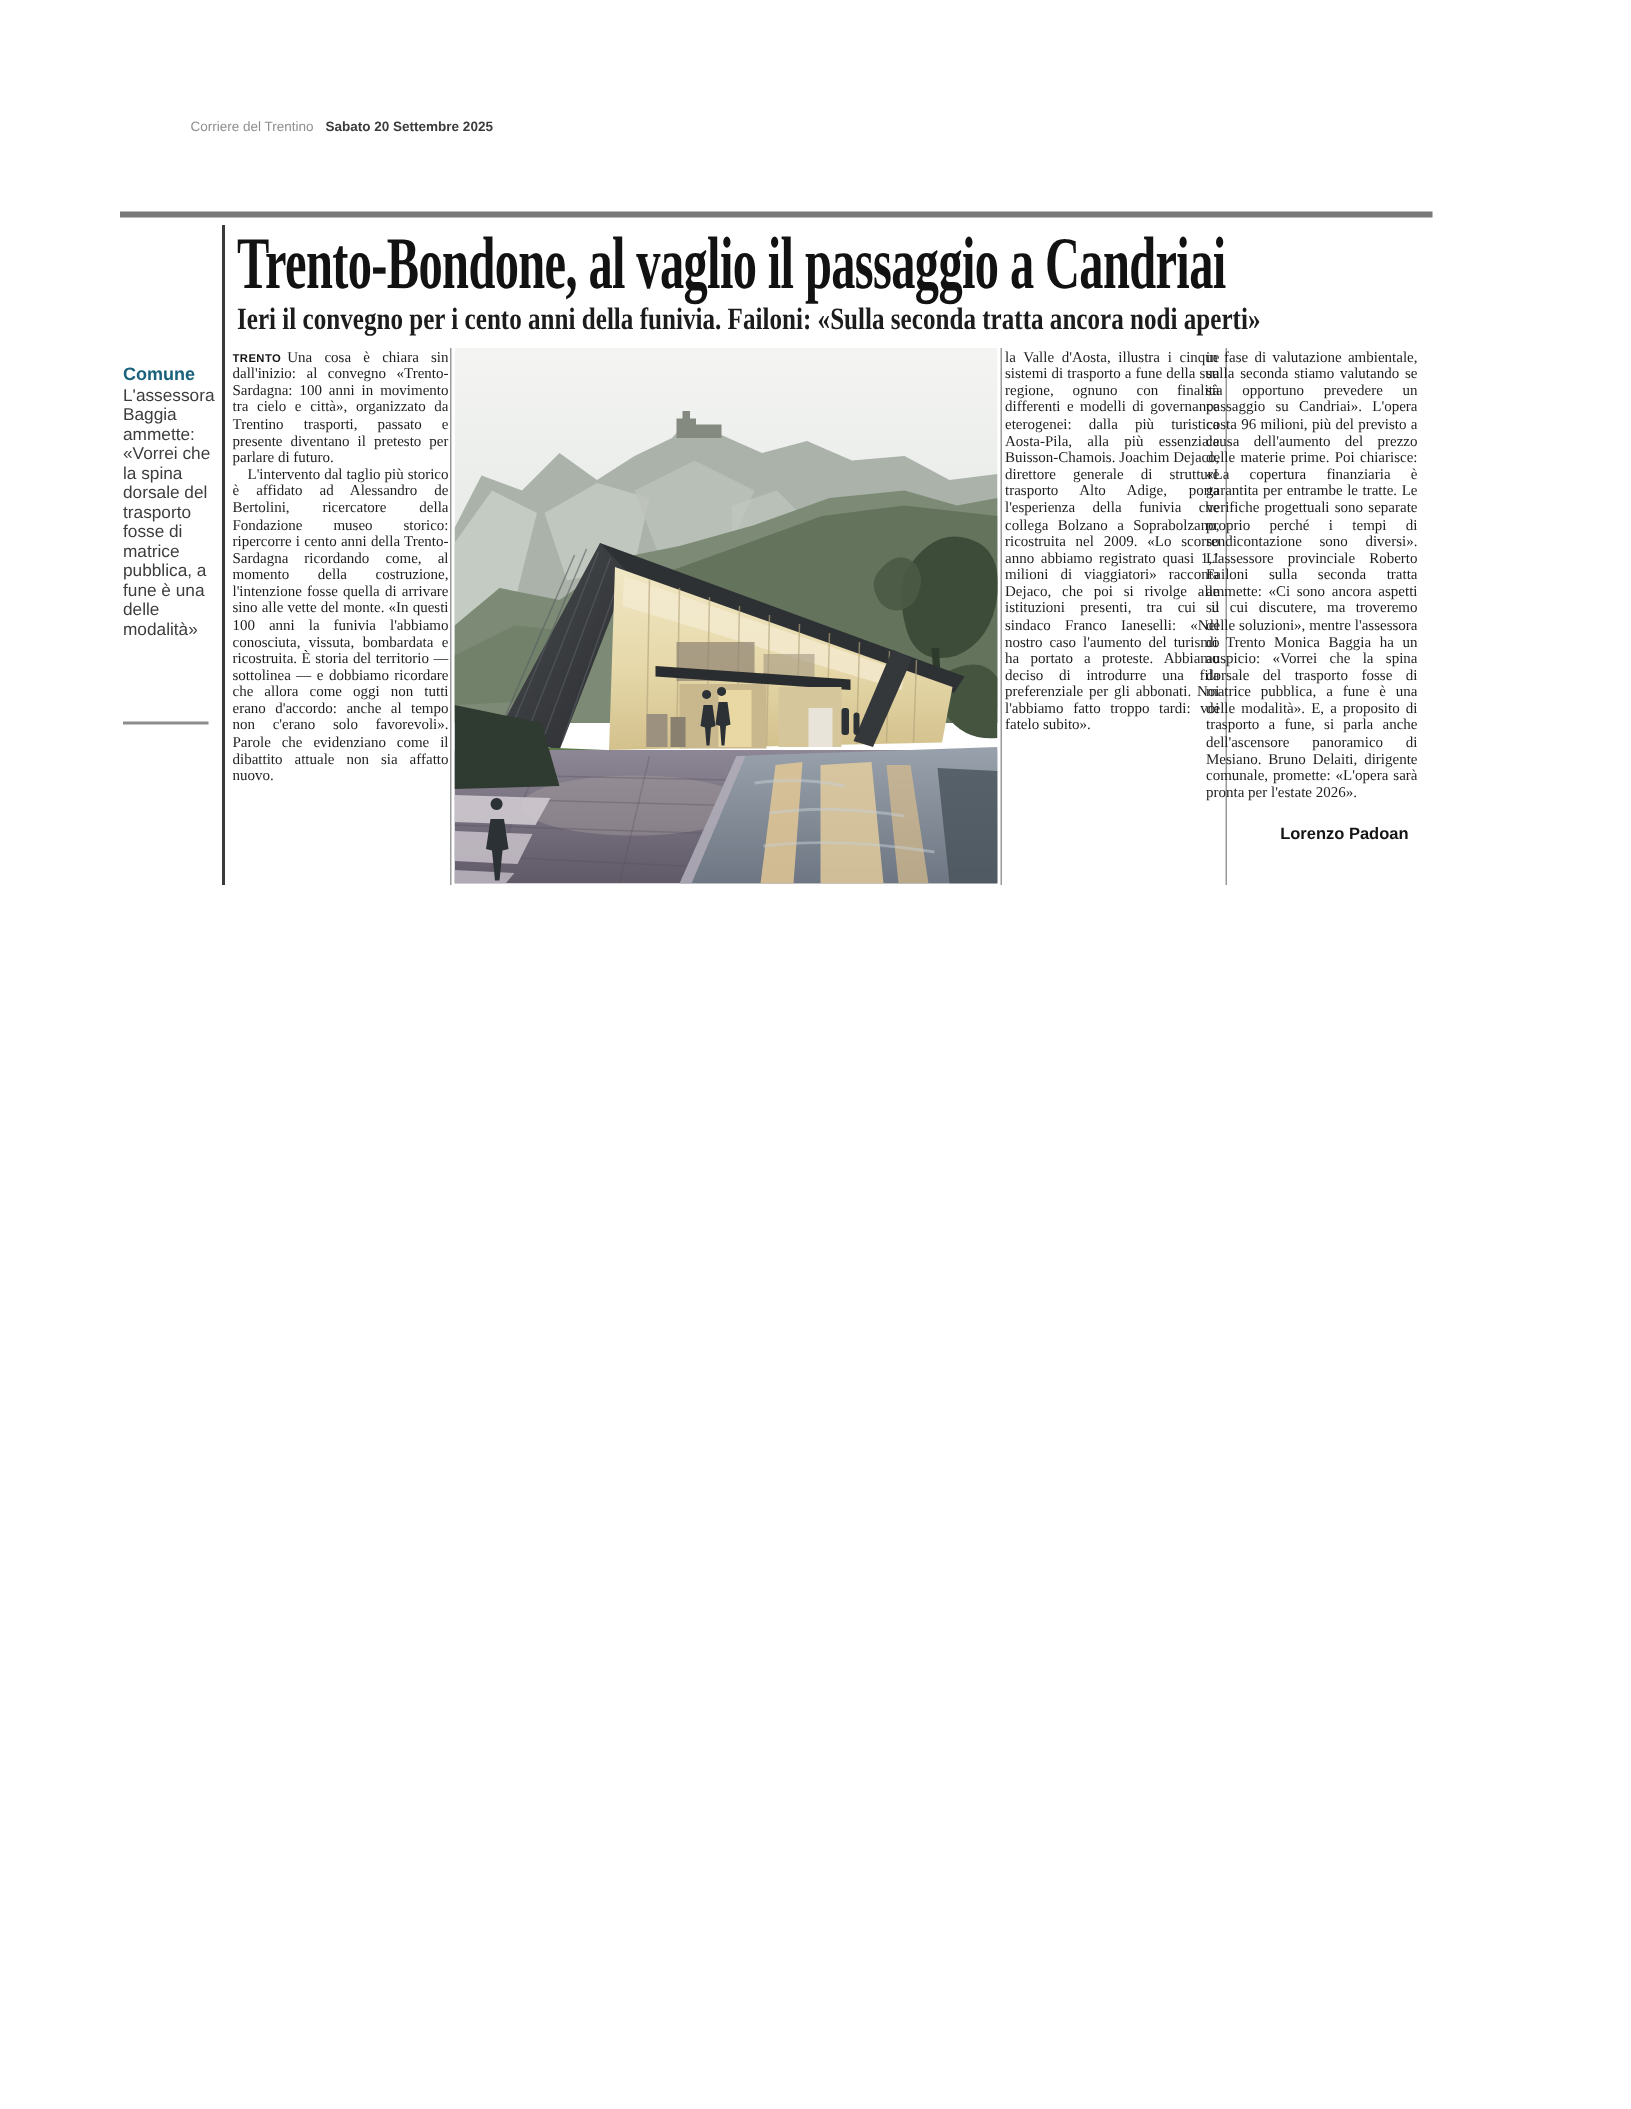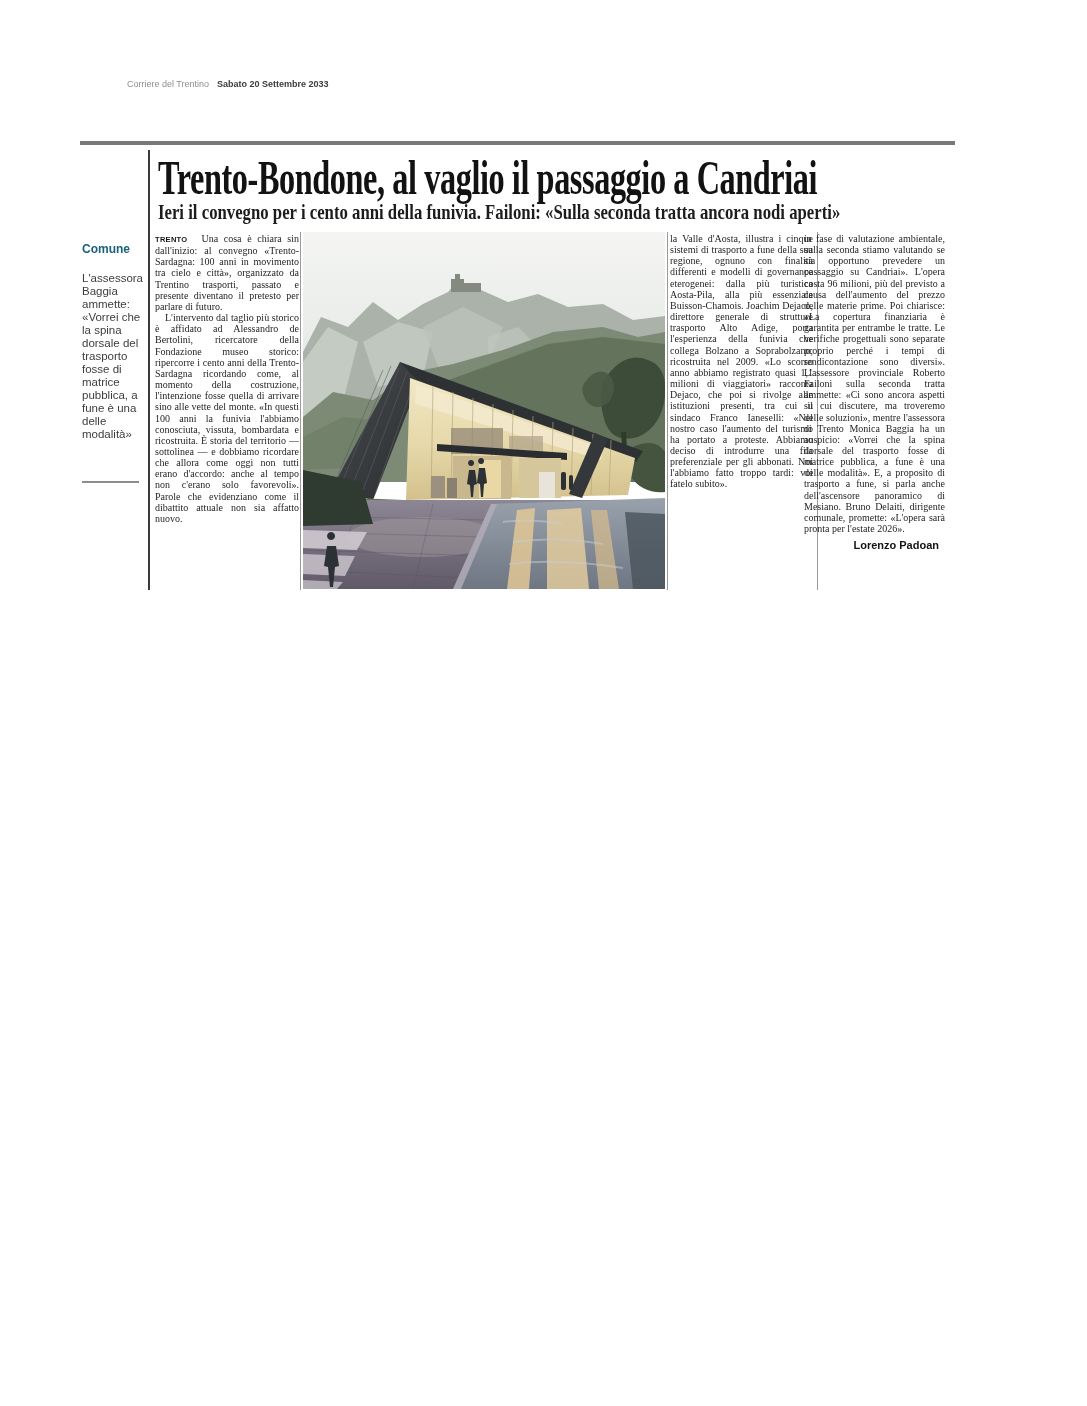--- a/index.html
+++ b/index.html
@@ -24,50 +24,50 @@
             font-family:"Liberation Serif",serif;font-weight:700;font-size:38px;
             letter-spacing:-0.5px;color:#121212;
             transform:scale(0.85,1.3);transform-origin:0 0;}
   .subhead{position:absolute;left:158px;top:201px;white-space:nowrap;
            font-family:"Liberation Serif",serif;font-weight:700;font-size:18px;
            color:#1c1c1c;transform:scale(0.93,1.15);transform-origin:0 0;}
 
   
   .sidebar{position:absolute;left:82px;top:242px;width:62px;
            font-family:"Liberation Sans",sans-serif;}
-  .sidebar .label{font-size:12px;font-weight:700;margin-bottom:16px;}
+  .sidebar .label{font-size:12px;font-weight:700;margin-bottom:2px;}
   .sidebar .quote{font-size:11.5px;line-height:13px;color:#3d3d3d;font-weight:400;
                   word-wrap:break-word;}
 
   
   .col{position:absolute;top:233px;height:357px;overflow:hidden;
        font-size:10px;line-height:11.15px;text-align:justify;color:#1e1e1e;
        font-family:"Liberation Serif",serif;}
   .col p{margin:0;}
   .col p.indent{text-indent:10px;}
   .col-1{left:155px;width:144px;}
   .col-3{left:670px;width:143px;}
   .col-4{left:804px;width:141px;}
   .kicker{font-family:"Liberation Sans",sans-serif;font-weight:700;font-size:7.5px;
-          letter-spacing:0.3px;margin-right:14px;color:#141414;}
+          letter-spacing:0.3px;margin-right:4px;color:#141414;}
   .byline{font-family:"Liberation Sans",sans-serif;font-weight:700;font-size:11px;
-          text-align:right;margin-top:6px;padding-right:6px;color:#141414;}
+          text-align:right;margin-top:17px;padding-right:6px;color:#141414;}
 
   
   .photo{position:absolute;left:303px;top:232px;width:362px;height:357px;}
   .photo svg{display:block;}
 </style>
 </head>
 <body>
 
 <div class="page">
 
   <div class="masthead">
     <span class="paper">Corriere del Trentino</span>
-    <span class="date">Sabato 20 Settembre 2033</span>
+    <span class="date">Sabato 20 Settembre 2025</span>
   </div>
 
   <div class="top-rule"></div>
   <div class="head-vrule"></div>
   <div class="divider div-1"></div>
   <div class="divider div-2"></div>
   <div class="divider div-3"></div>
   <div class="sidebar-rule"></div>
 
   <h1 class="headline" style="margin:0;">Trento-Bondone, al vaglio il passaggio a Candriai</h1>

